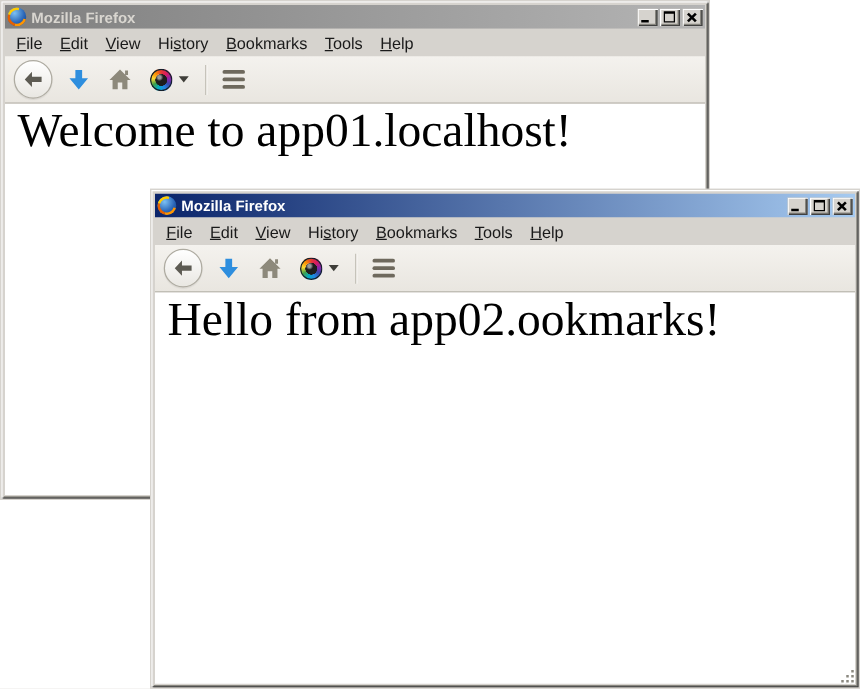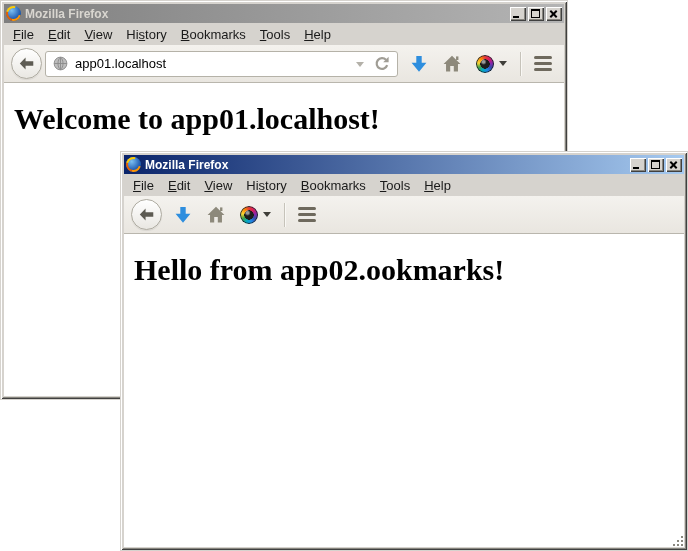--- a/index.html
+++ b/index.html
@@ -108,22 +108,22 @@
     width:0; height:0; border-left:4px solid transparent; border-right:4px solid transparent;
     border-top:5px solid #3f3e39; margin-left:5px;
   }
   .vsep { width:1px; height:24px; background:#c6c3ba; margin:0 13px; box-shadow:1px 0 0 #f9f8f5; }
   .hamburger { display:flex; flex-direction:column; gap:3px; }
   .hamburger i { display:block; width:18px; height:3px; border-radius:1.5px; background:#6e695d; }
 
   
   .content { flex:1 1 auto; background:#ffffff; overflow:hidden; position:relative; }
   .page-heading {
-    font-family:"Liberation Serif", serif; font-weight:bold; font-size:30px;
-    color:#000; margin:19px 0 0 10px; white-space:nowrap;
+    font-family:"Liberation Serif", serif; font-weight:normal; font-size:38px;
+    color:#000; margin:0 0 0 10px; white-space:nowrap;
   }
 
   
   .grip { position:absolute; right:4px; bottom:4px; width:12px; height:12px; }
   .grip::before {
     content:""; position:absolute; right:-1px; bottom:-1px; width:2px; height:2px; background:#ffffff;
     box-shadow:-4px 0 #ffffff, -8px 0 #ffffff, 0 -4px #ffffff, -4px -4px #ffffff, 0 -8px #ffffff;
   }
   .grip::after {
     content:""; position:absolute; right:0; bottom:0; width:2px; height:2px; background:#8a887f;
@@ -163,34 +163,20 @@
       <span class="menu-item"><u>T</u>ools</span>
       <span class="menu-item"><u>H</u>elp</span>
     </div>
 
   <div class="navbar">
     <span class="back-btn">
       <svg width="15" height="13" viewBox="0 0 16 14">
           <path d="M7 0.5 L0.8 7 L7 13.5 L7 9.3 L15.3 9.3 L15.3 4.7 L7 4.7 Z" fill="#5d5b53"></path>
         </svg>
     </span>
-    <div class="urlbar">
-      <svg width="15" height="15" viewBox="0 0 16 16">
-        <circle cx="8" cy="8" r="6.8" fill="#bdbdbd"></circle>
-        <path d="M1.2 8 h13.6 M8 1.2 v13.6 M8 1.2 c3.6 3.2 3.6 10.4 0 13.6 M8 1.2 c-3.6 3.2 -3.6 10.4 0 13.6" stroke="#8c8c8c" stroke-width="1" fill="none"></path>
-        <circle cx="8" cy="8" r="6.8" fill="none" stroke="#8c8c8c"></circle>
-      </svg>
-      <span class="url-text">app01.localhost</span>
-      <span class="url-spacer"></span>
-      <span class="url-drop"></span>
-      <svg width="16" height="16" viewBox="0 0 16 16">
-        <path d="M13.2 9.2 a5.4 5.4 0 1 1 -1.2 -5.4" stroke="#a09d95" stroke-width="2.2" fill="none"></path>
-        <path d="M14.6 0.8 v5.4 h-5.4 z" fill="#a09d95"></path>
-      </svg>
-    </div>
     <div class="nav-icons">
       <svg width="18" height="18" viewBox="0 0 16 16">
           <path d="M5.6 0.8 h4.8 v6 h4.2 L8 14.8 L1.4 6.8 h4.2 z" fill="#2e8ede"></path>
         </svg>
       <svg class="icon-gap" width="18" height="17" viewBox="0 0 16 15">
         <path d="M8 0.5 L15.5 8 H13.3 V14.5 H9.6 V9.8 H6.4 V14.5 H2.7 V8 H0.5 Z" fill="#8d897b"></path>
         <path d="M11.6 1.2 h2.1 v3.2 h-2.1 z" fill="#8d897b"></path>
       </svg>
       <span class="addon-btn icon-gap">
         <span class="wheel"></span>

